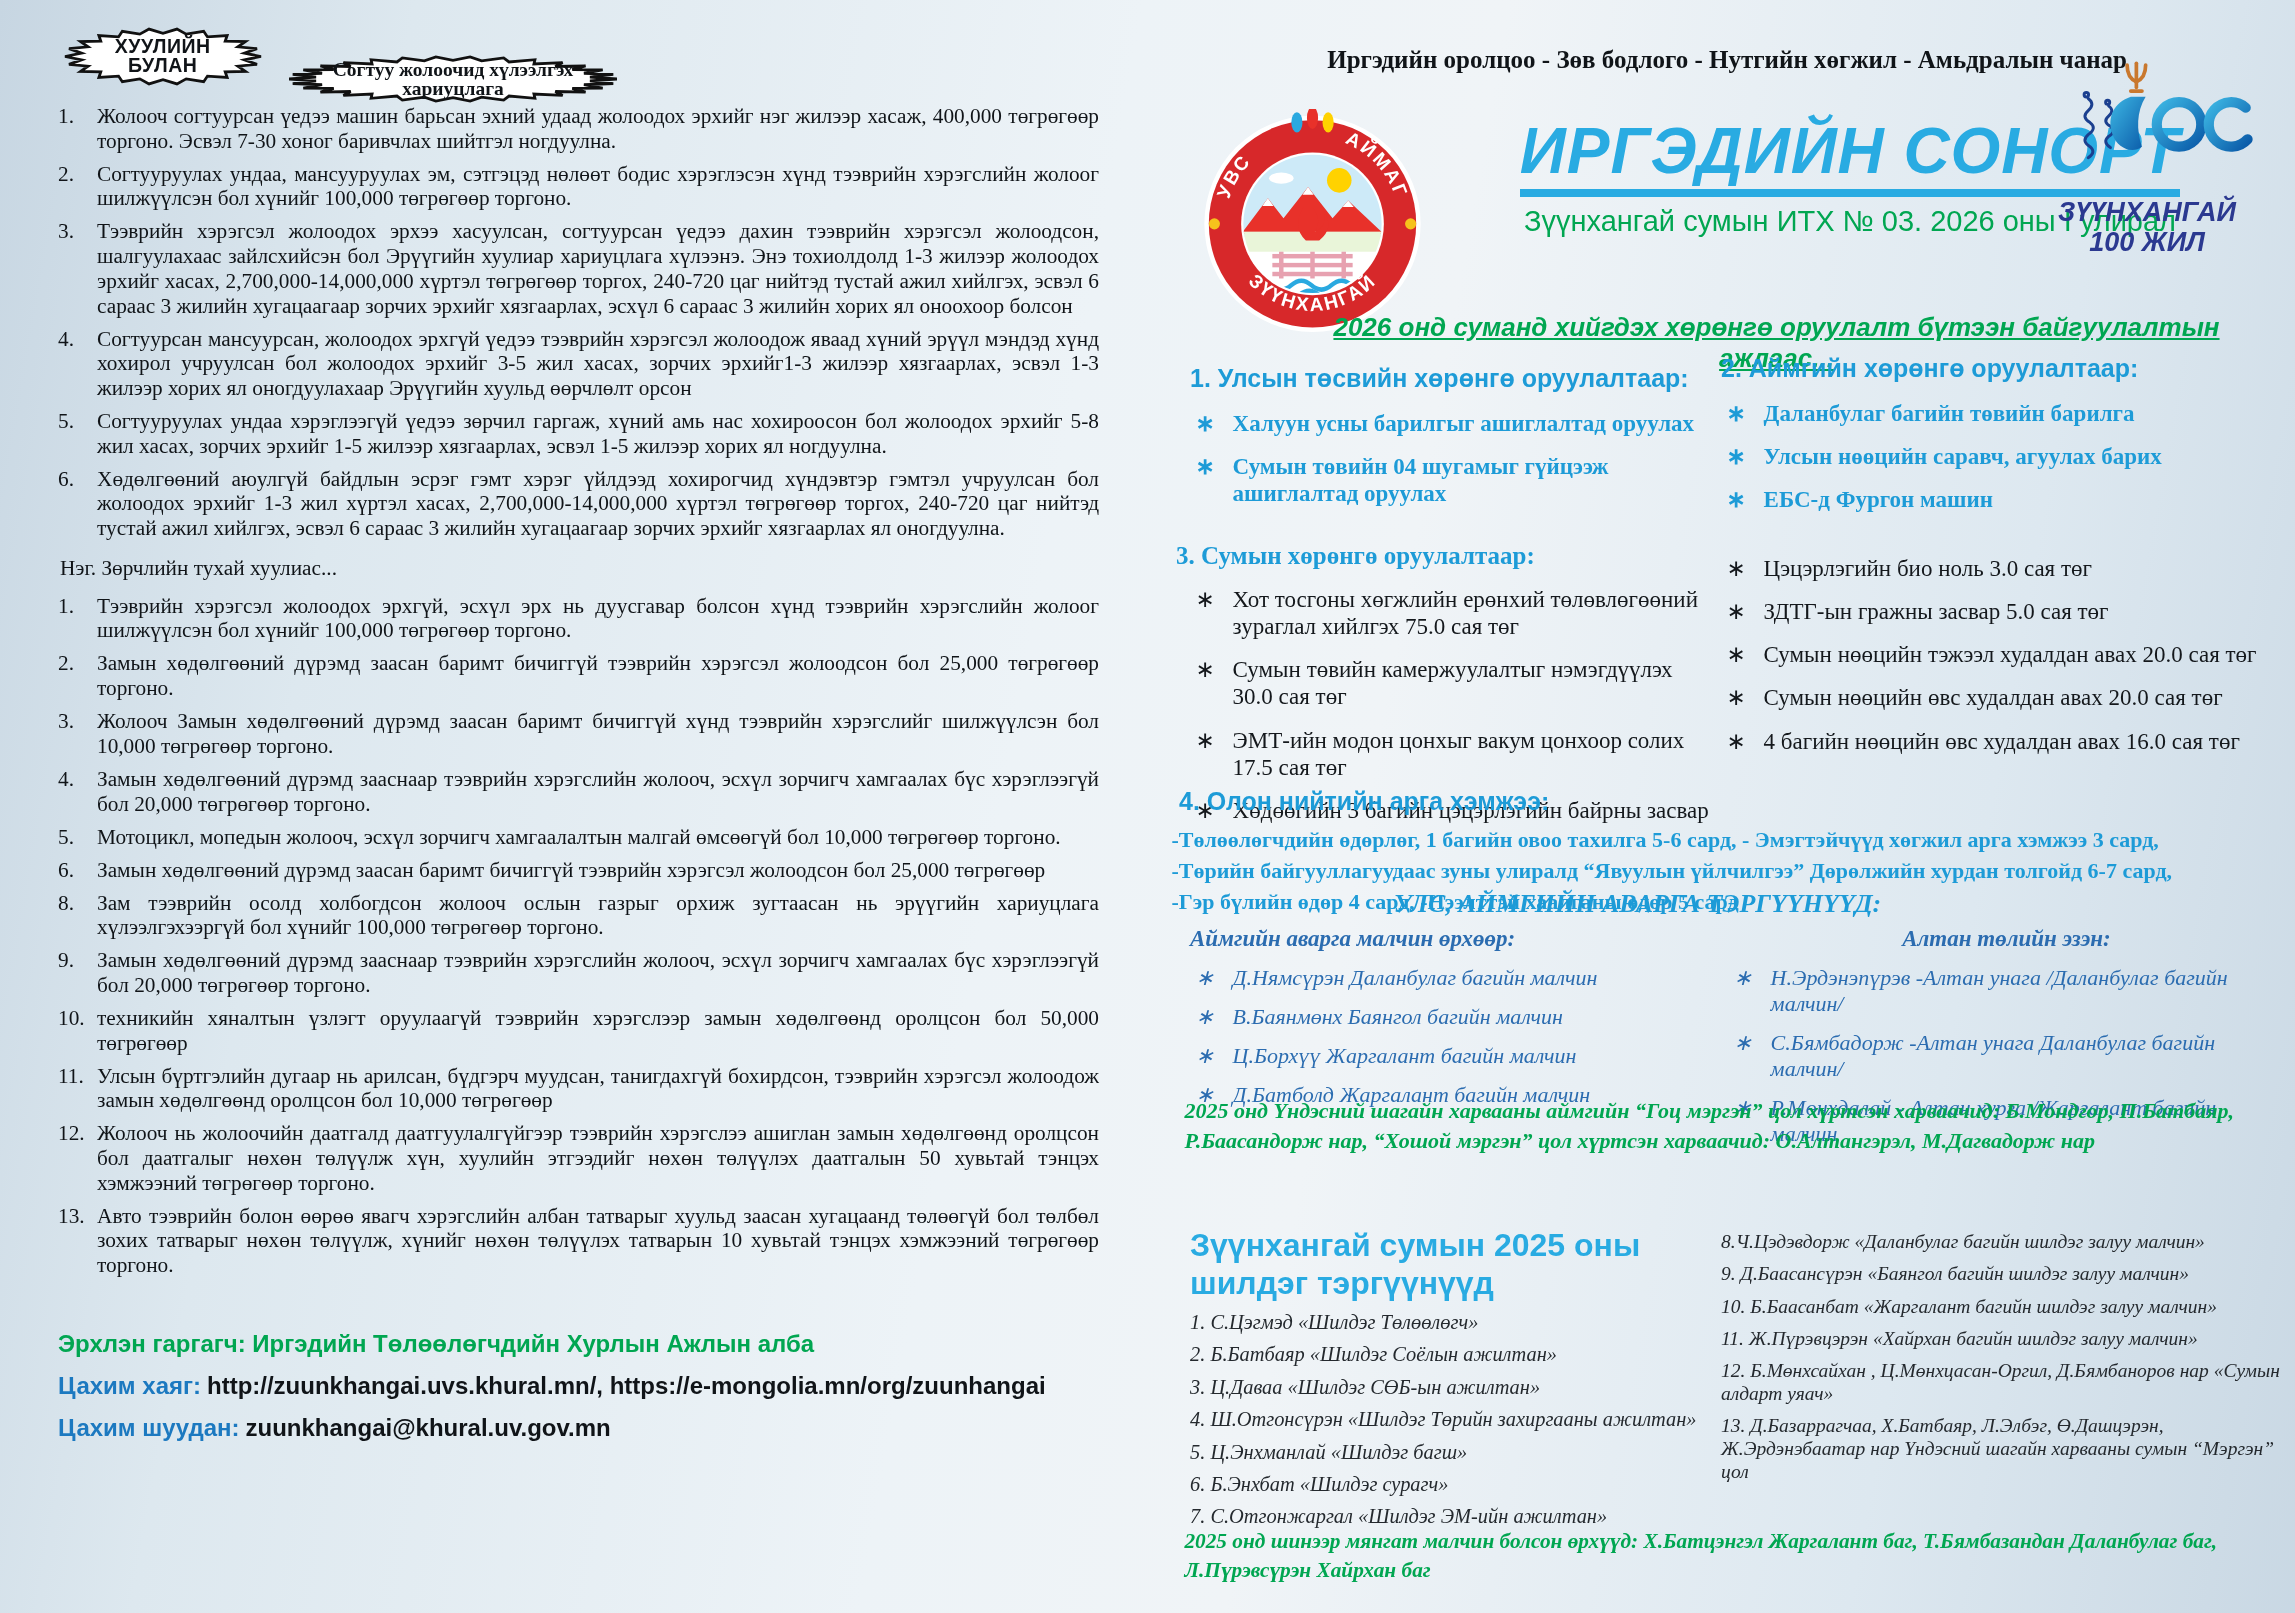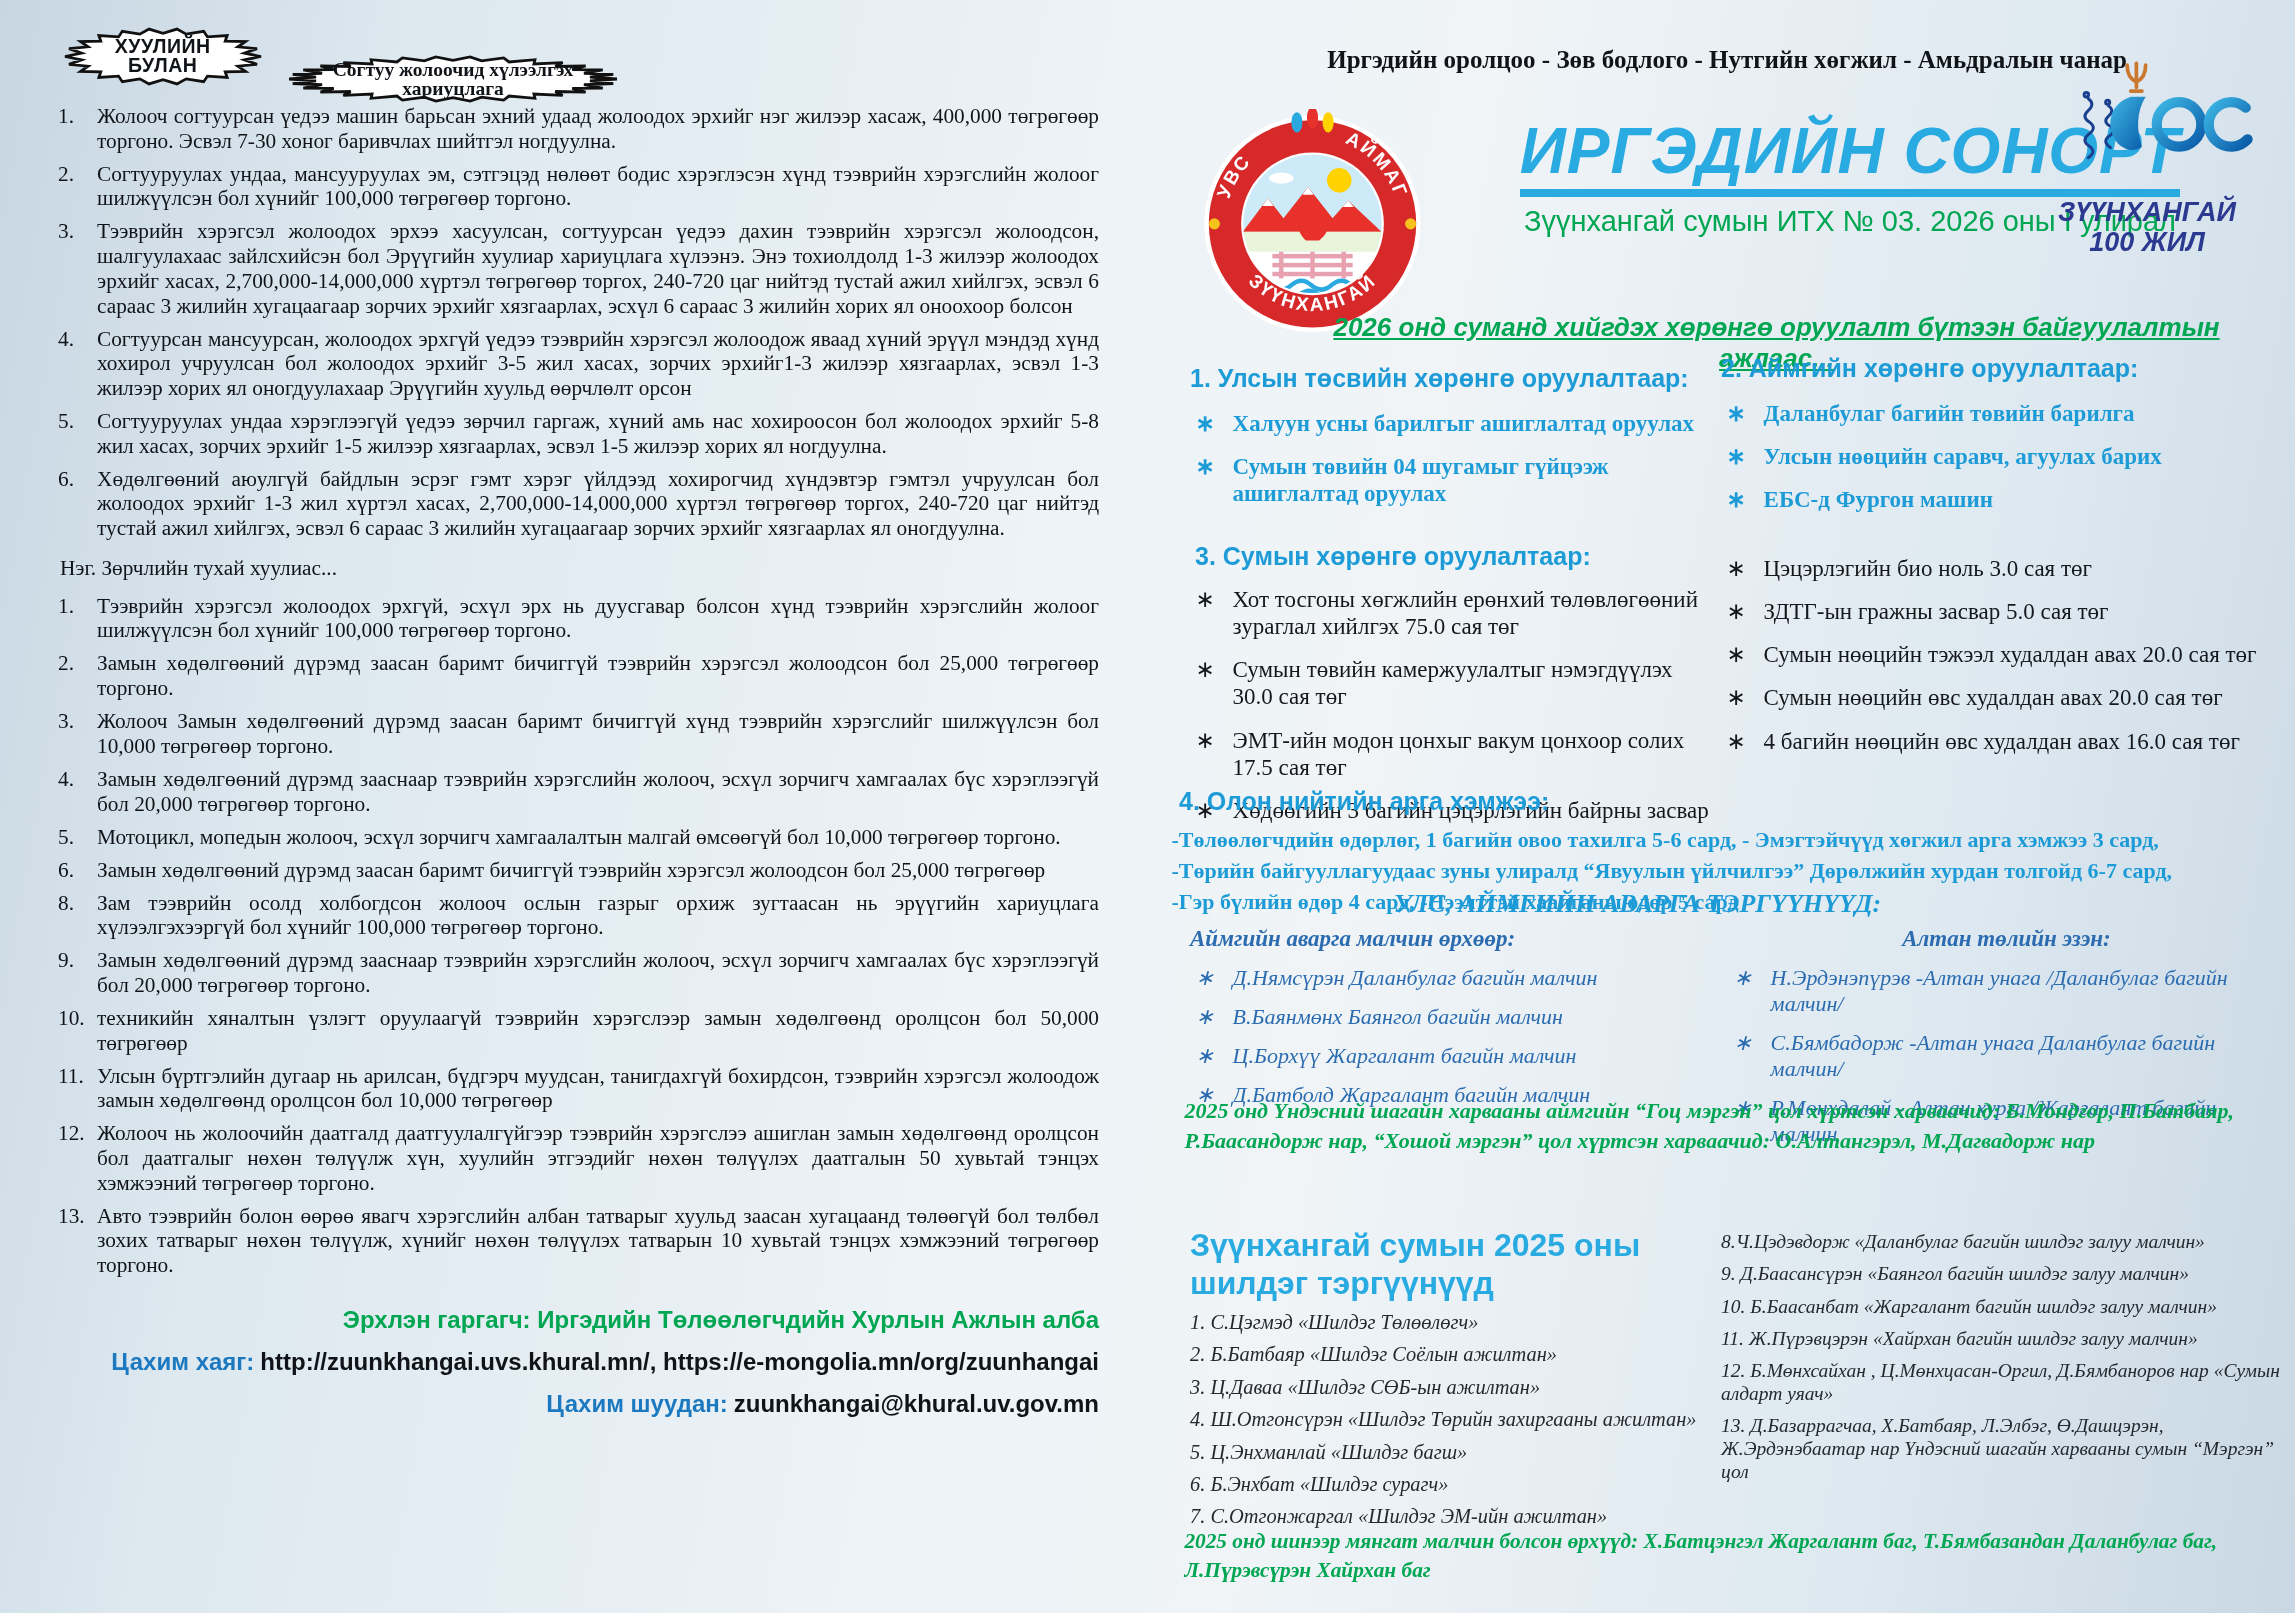--- a/index.html
+++ b/index.html
@@ -16,21 +16,21 @@
   .starburst .cap{position:relative;z-index:1;text-align:center;line-height:1;padding:0 24px;}
   .badge1{left:3.7px;top:1.9px;width:202px;height:61px;}
   .badge1 .cap{font-family:"Liberation Sans",sans-serif;font-weight:bold;font-size:19.5px;letter-spacing:0.5px;}
   .badge2{left:228px;top:30px;width:334px;height:50px;}
   .badge2 .cap{font-weight:bold;font-size:19.5px;}
   ol.plain{list-style:none;margin:0;padding:0;}
   .nrow{display:flex;margin-bottom:8.3px;font-size:21.3px;line-height:1.16;}
   .nrow .n{flex:none;width:39px;}
   .nrow .t{flex:1;text-align:justify;}
   .law-head{font-size:21.3px;margin:15px 0 13px 1.9px;}
-  .lp-footer{margin-top:28px;text-align:right;}
+  .lp-footer{margin-top:52px;text-align:left;}
   .lp-footer .row{margin-bottom:14px;font-size:24px;}
   .sans{font-family:"Liberation Sans",sans-serif;}
   .green{color:#00a651;}
   .label-blue{color:#1c79c0;font-weight:bold;font-family:"Liberation Sans",sans-serif;}
   .bold{font-weight:bold;}
   
   .rp{position:absolute;left:1164px;top:0;width:1132px;height:1614px;}
   .abs{position:absolute;}
   .motto{left:26px;top:46px;width:937px;text-align:right;font-weight:bold;font-size:25px;}
   .emblem{left:37px;top:109px;width:223px;height:223px;}
@@ -44,21 +44,21 @@
     font-weight:bold;font-style:italic;font-size:26px;color:#00a651;text-decoration:underline;}
   .sec-head{font-family:"Liberation Sans",sans-serif;font-weight:bold;font-size:25px;color:#1d9bd7;margin-bottom:16.7px;}
   ul.bul{list-style:none;margin:0;padding:0;}
   .brow{display:flex;margin-bottom:16px;font-size:23px;line-height:1.18;}
   .brow .b{flex:none;width:37px;text-align:left;padding-left:5.6px;}
   .brow .t{flex:1;}
   .bul-blue .brow{color:#1d9bd7;font-weight:bold;}
   .bul-black .brow{color:#14181c;}
   .s1{left:26px;top:364px;width:524px;}
   .s2{left:557px;top:354px;width:557px;}
-  .s3h{left:31px;top:542px;width:519px;}
+  .s3h{left:12px;top:542px;width:519px;font-family:Liberation Serif, serif;}
   .s3l{left:26px;top:586px;width:527px;}
   .s3r{left:557px;top:555px;width:562px;}
   .s4h{left:15px;top:787px;width:519px;}
   .s4lines{left:7.4px;top:824px;width:1113px;color:#1d9bd7;font-weight:bold;font-size:22px;line-height:1.42;}
   .champ-title{left:56px;top:889px;width:835px;text-align:center;color:#1d9bd7;font-weight:bold;font-style:italic;font-size:26px;}
   .champ{font-style:italic;color:#2b6cb0;}
   .champ .hd{font-weight:bold;font-size:23px;margin-bottom:13px;}
   .champ .brow{font-size:22px;margin-bottom:13px;}
   .champ-l{left:26px;top:926px;width:538px;}
   .champ-r{left:564px;top:926px;width:557px;}

